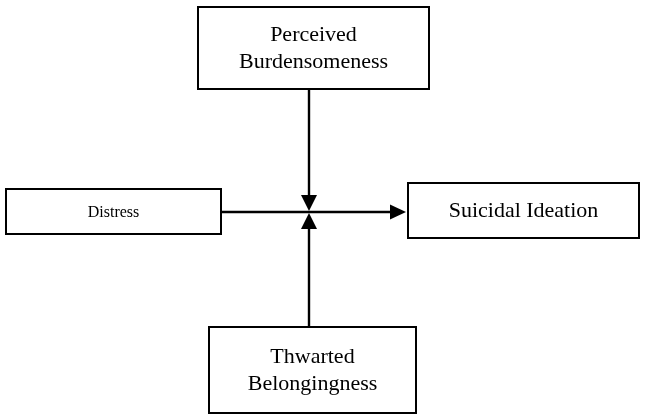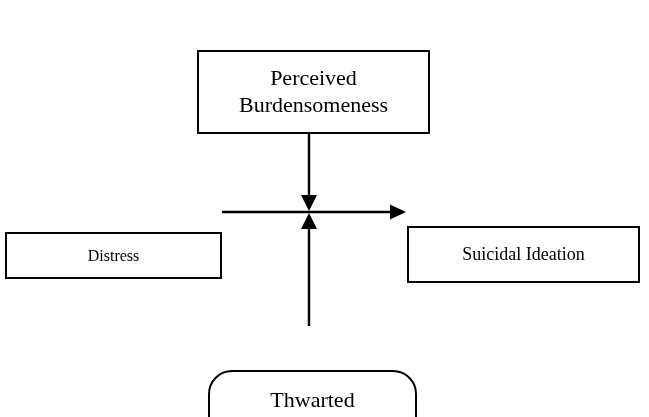--- a/index.html
+++ b/index.html
@@ -21,50 +21,48 @@
     border: 2px solid #000000;
     background: #ffffff;
     display: flex;
     align-items: center;
     justify-content: center;
     text-align: center;
     color: #000000;
     line-height: 1.22;
     white-space: pre-line;
     z-index: 3;
-    margin-top: 44px;
   }
   #node-perceived-burdensomeness {
     left: 197px;
     top: 6px;
     width: 233px;
     height: 84px;
     font-size: 22px;
   }
   #node-distress {
     left: 5px;
     top: 188px;
     width: 217px;
     height: 47px;
     font-size: 16px;
   }
   #node-suicidal-ideation {
     left: 407px;
     top: 182px;
     width: 233px;
     height: 57px;
-    font-size: 18px;
+    font-size: 22px;
   }
   #node-thwarted-belongingness {
     left: 208px;
     top: 326px;
     width: 209px;
     height: 88px;
     font-size: 22px;
-    border-radius: 24px;
   }
   .edge-svg {
     position: absolute;
     left: 0;
     top: 0;
     width: 649px;
     height: 417px;
     z-index: 1;
     overflow: visible;
   }

